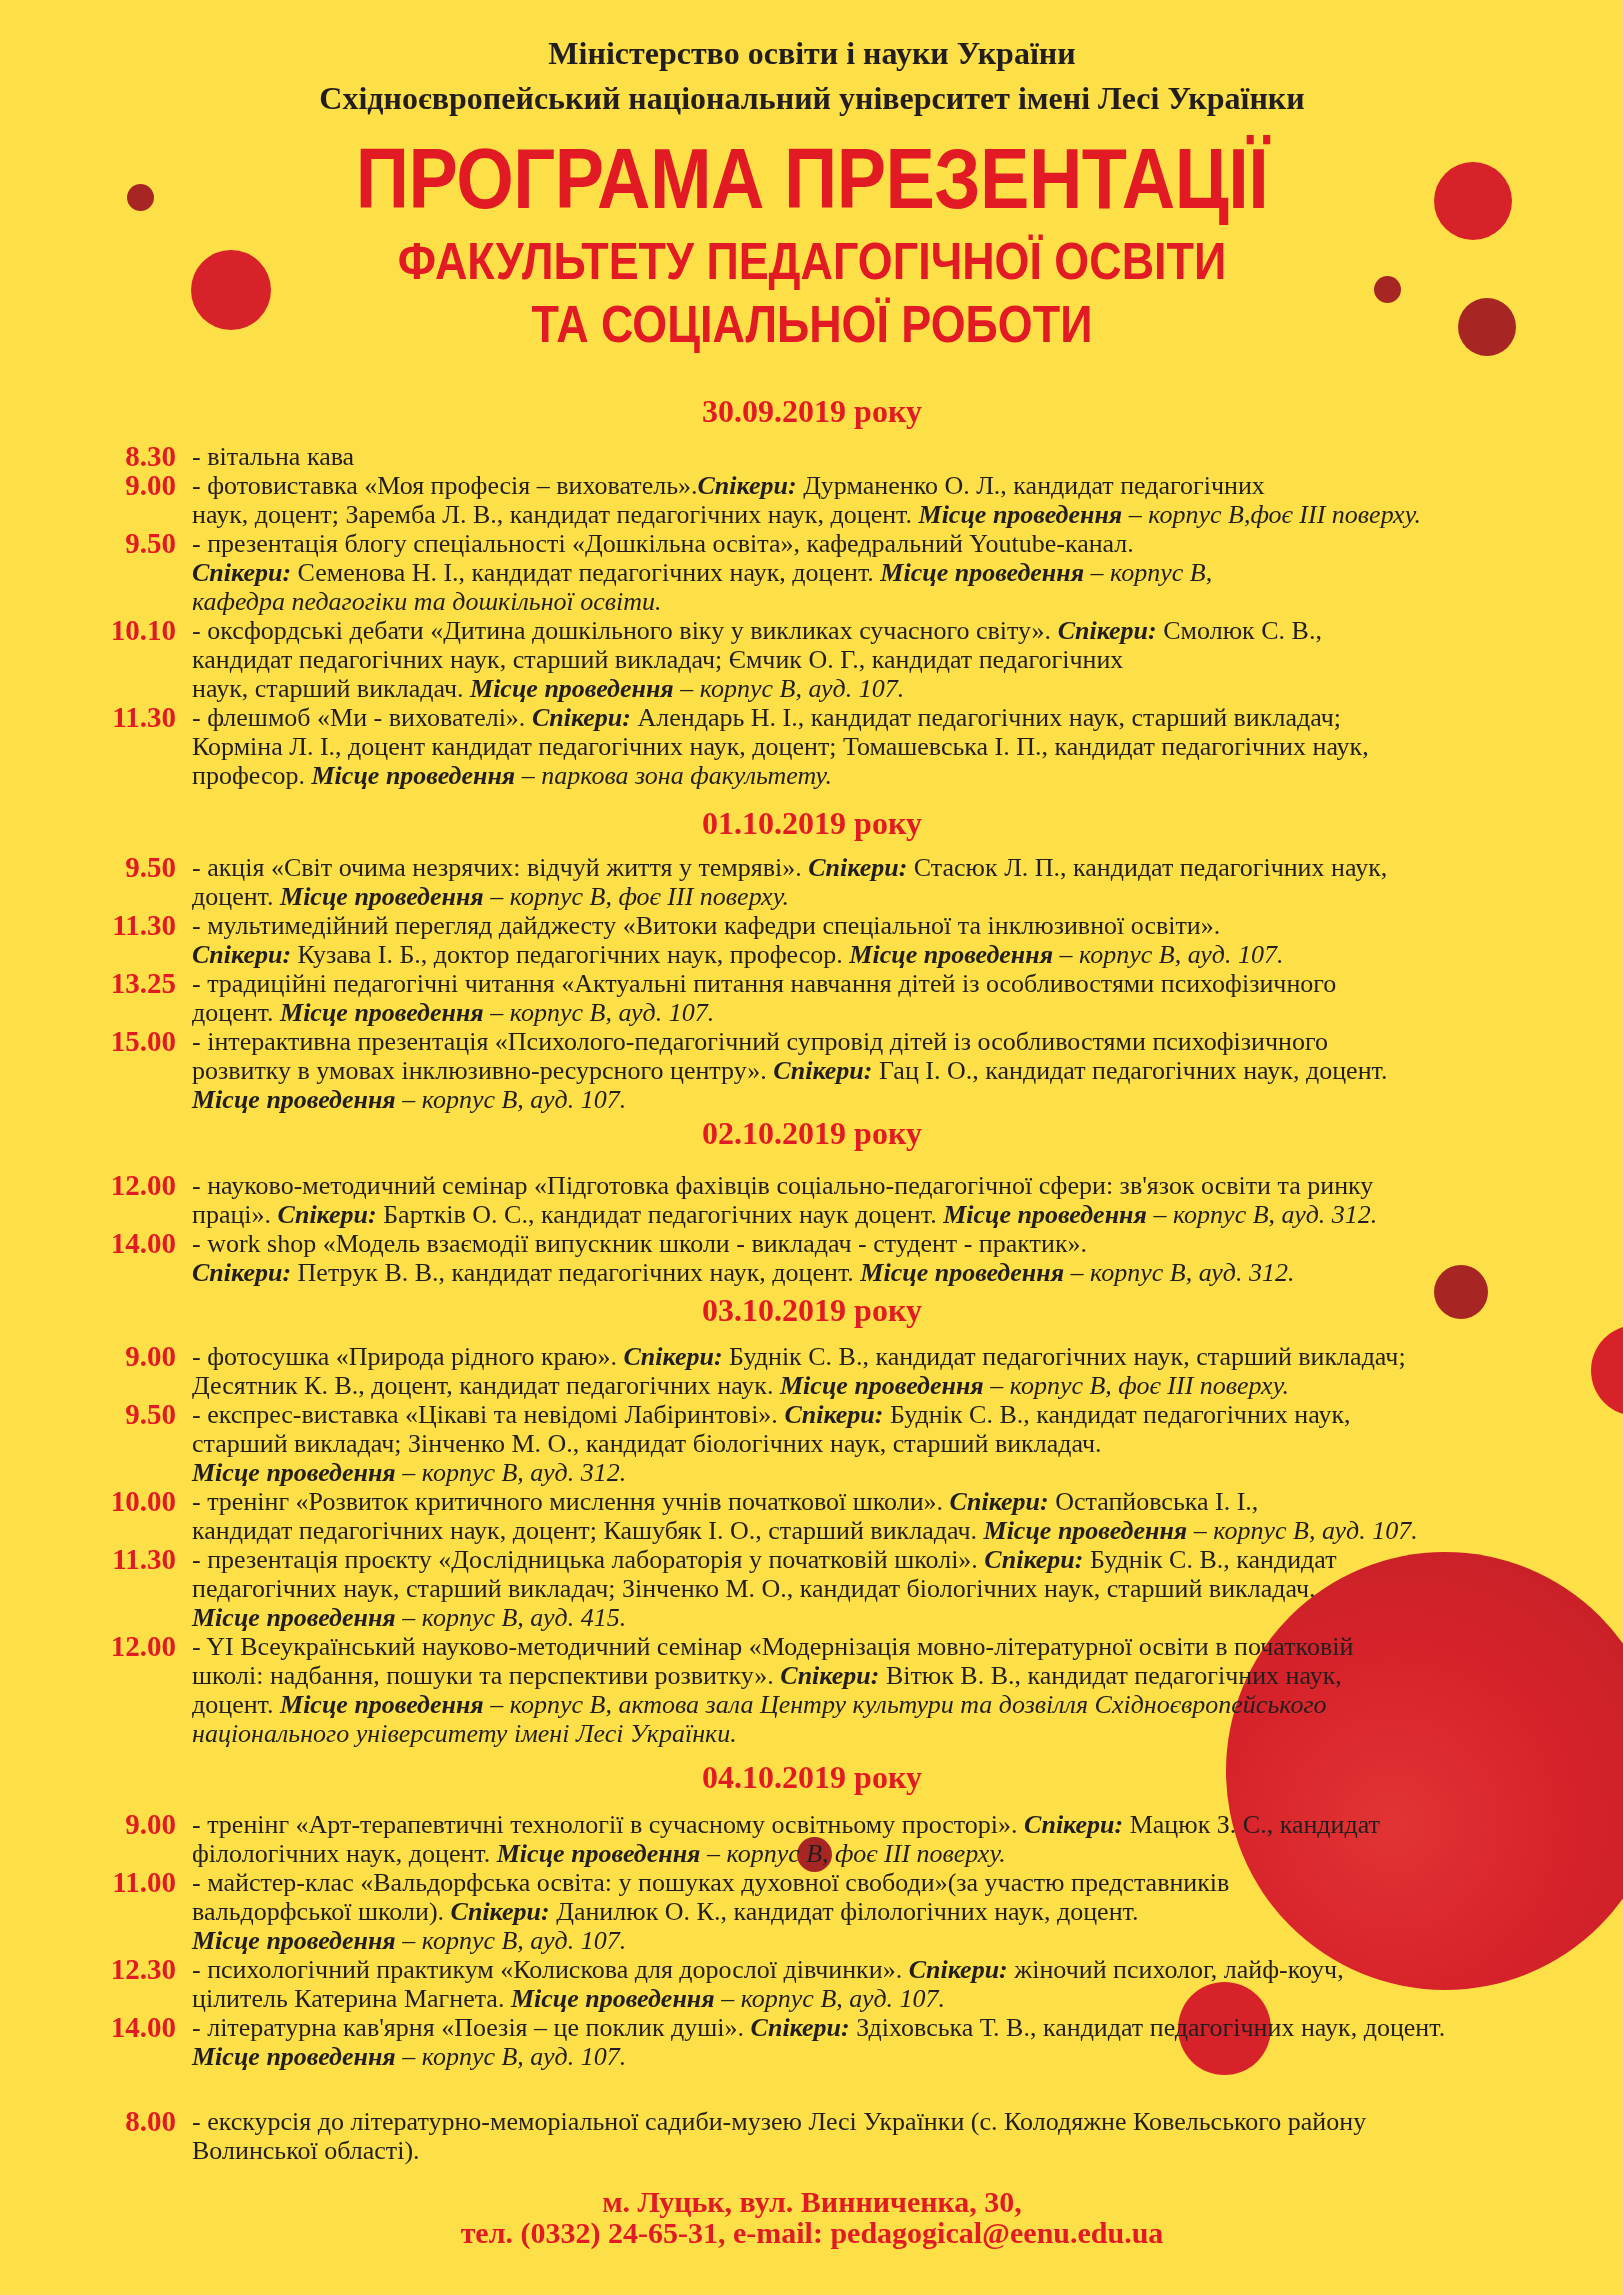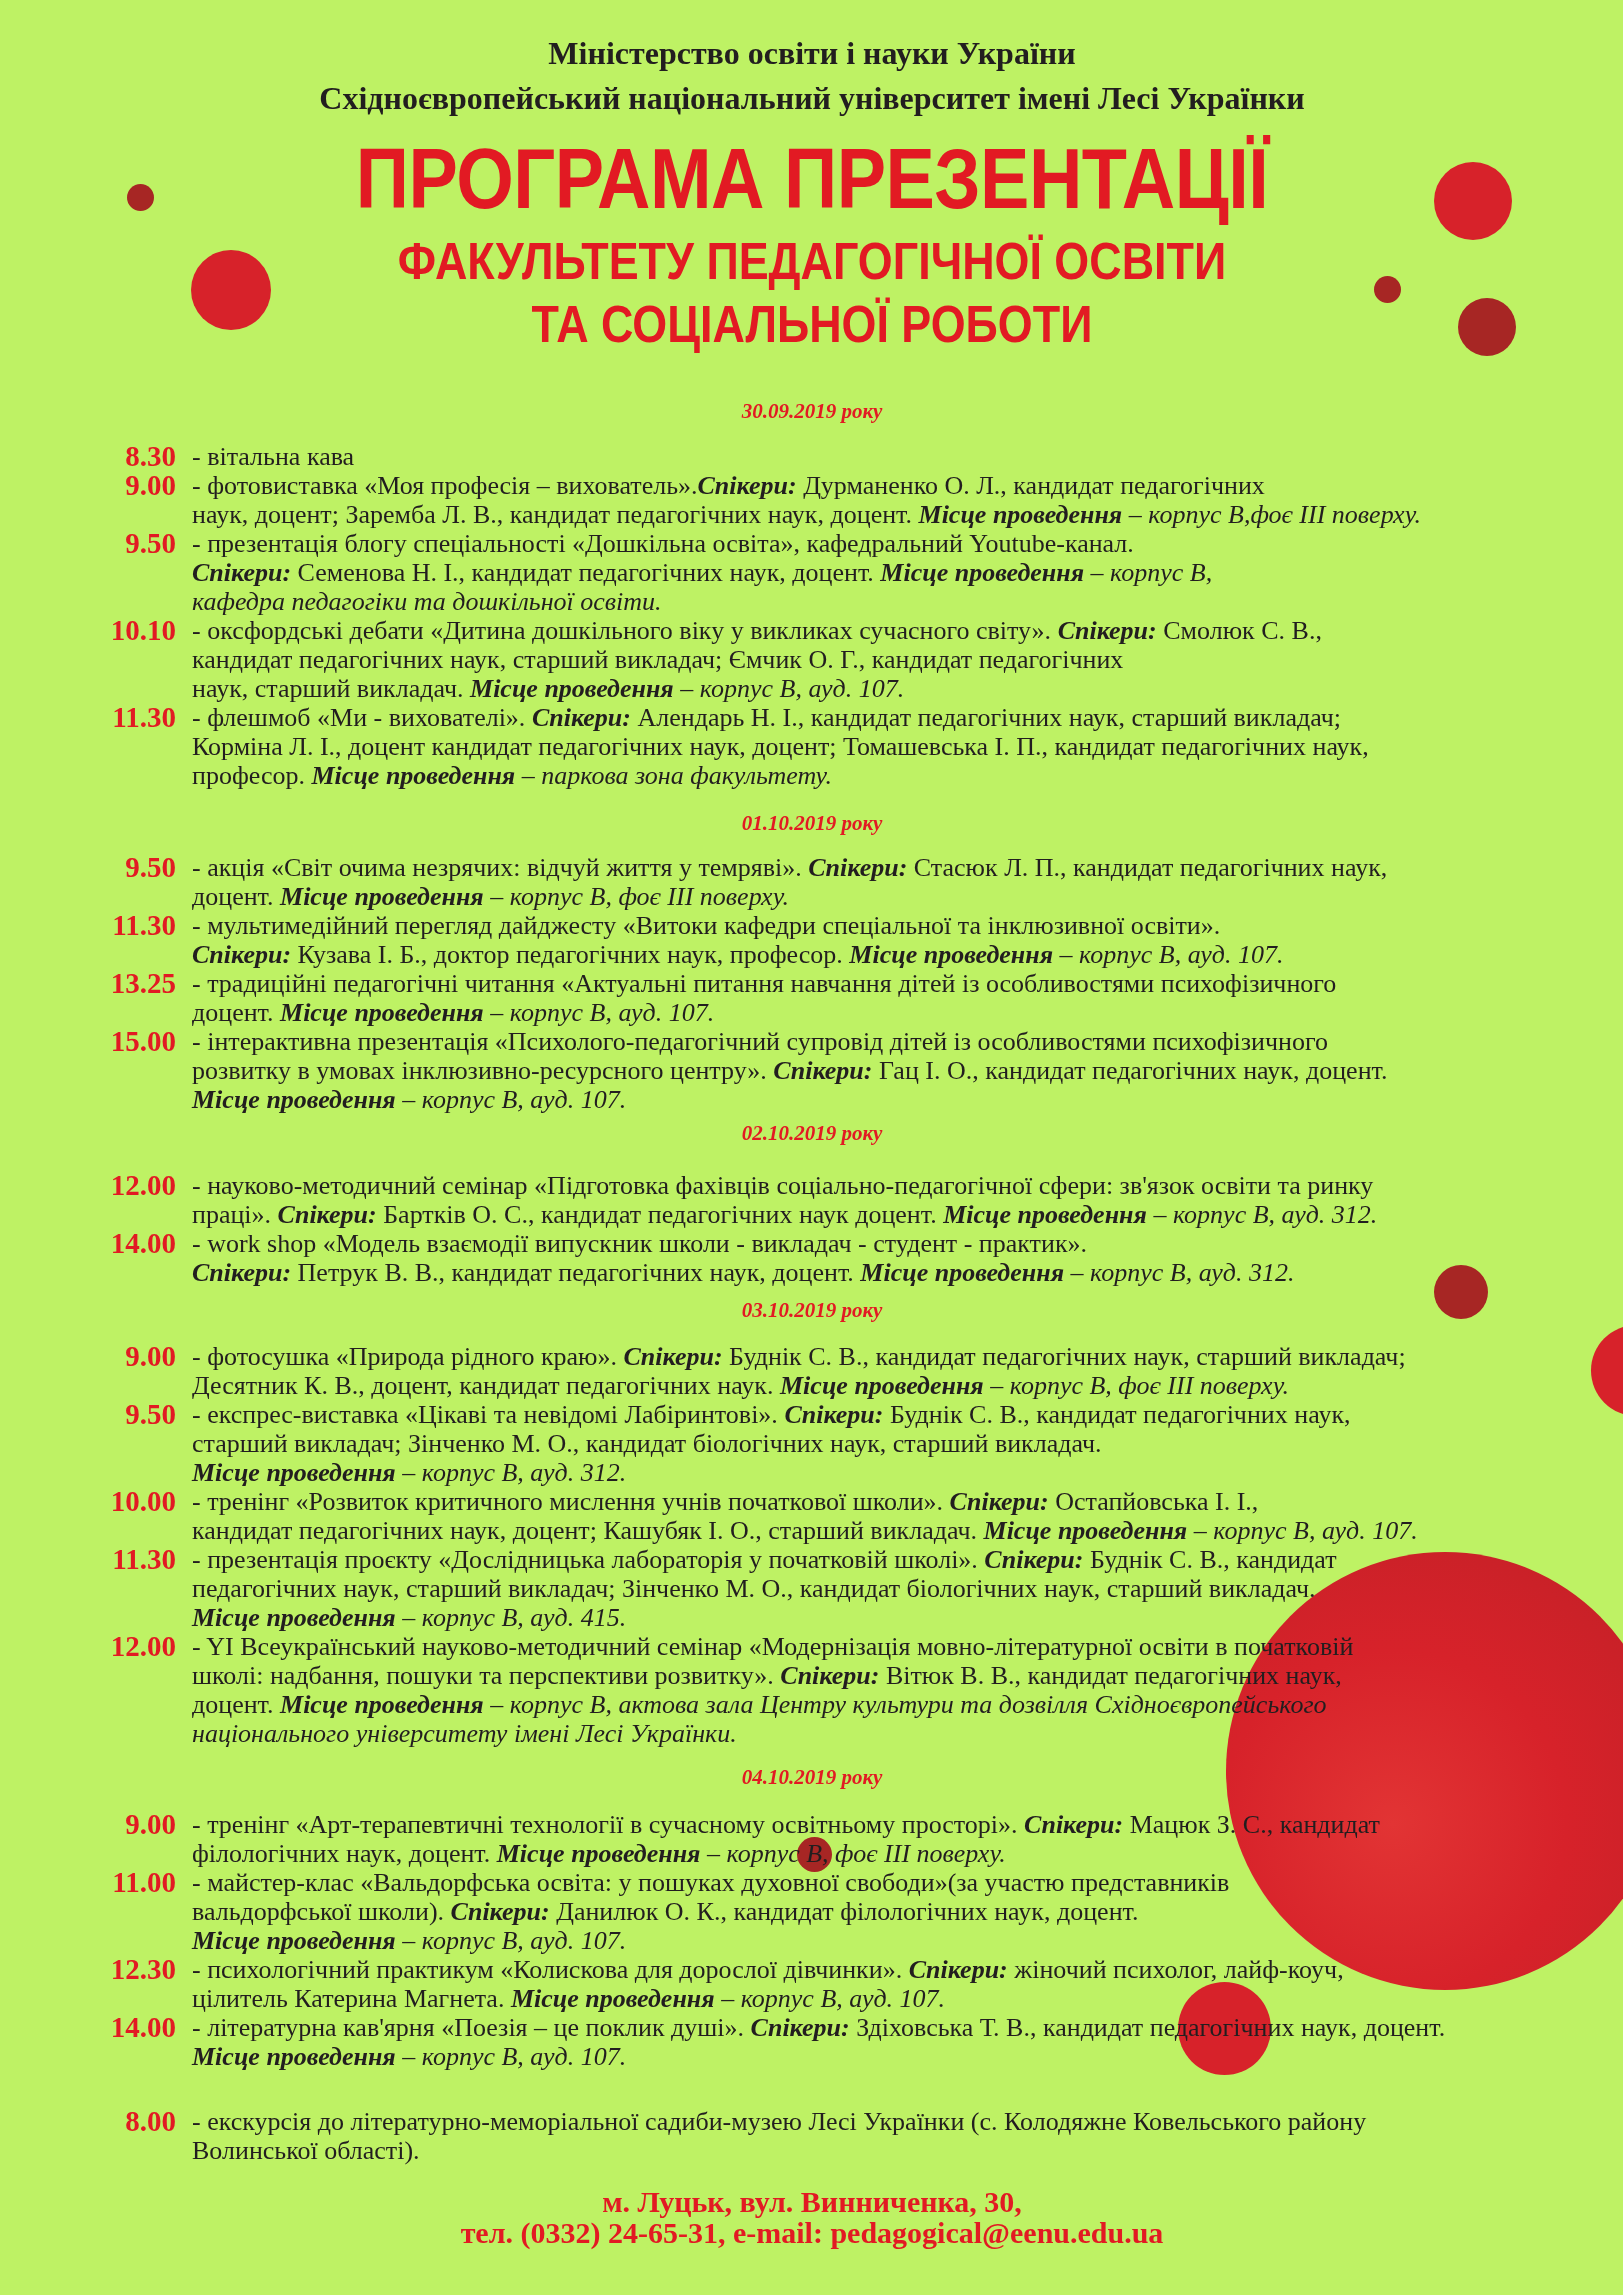--- a/index.html
+++ b/index.html
@@ -3,21 +3,21 @@
 <meta charset="utf-8">
 <style>
   :root{
     --accent:#e21a23;
     --dark:#a72624;
     --ink:#221e1f;
   }
   html,body{margin:0;padding:0;background:#888;}
   .poster{
     position:relative;width:1624px;height:2295px;margin:0 auto;
-    background:#bef264;overflow:hidden;
+    background:#fde047;overflow:hidden;
     font-family:"Liberation Serif",serif;color:var(--ink);
   }
   .decor{position:absolute;inset:0;z-index:1;}
   .circle{position:absolute;border-radius:50%;}
   .circle.bright{background:#d7222a;}
   .circle.dark{background:#a72624;}
   .circle.big{background:radial-gradient(circle at 38% 62%, #e23434 0%, #d7222a 45%, #bf2026 100%);}
   .content{position:absolute;inset:0;z-index:2;}
 
   .org{position:absolute;left:0;width:100%;text-align:center;font-weight:bold;font-size:32px;line-height:39px;}
@@ -32,21 +32,21 @@
     position:absolute;left:0;width:100%;text-align:center;
     color:var(--accent);font-family:"Liberation Sans",sans-serif;font-weight:bold;
     font-size:51px;line-height:54px;transform:scaleX(.88);
   }
   #sub1{top:235px;}
   #sub2{top:298px;}
 
   .schedule{position:absolute;top:397px;left:0;right:0;}
   .date-header{
     text-align:center;color:var(--accent);font-weight:bold;
-    font-size:21px;line-height:29px;font-style:italic;
+    font-size:32px;line-height:29px;
   }
   .events{margin-top:15.5px;}
   .section:nth-of-type(2){margin-top:19px;}
   .section:nth-of-type(3){margin-top:4.5px;}
   .section:nth-of-type(3) .events{margin-top:23px;}
   .section:nth-of-type(4){margin-top:9.7px;}
   .section:nth-of-type(4) .events{margin-top:17px;}
   .section:nth-of-type(5){margin-top:15px;}
   .section:nth-of-type(5) .events{margin-top:17.5px;}
 

